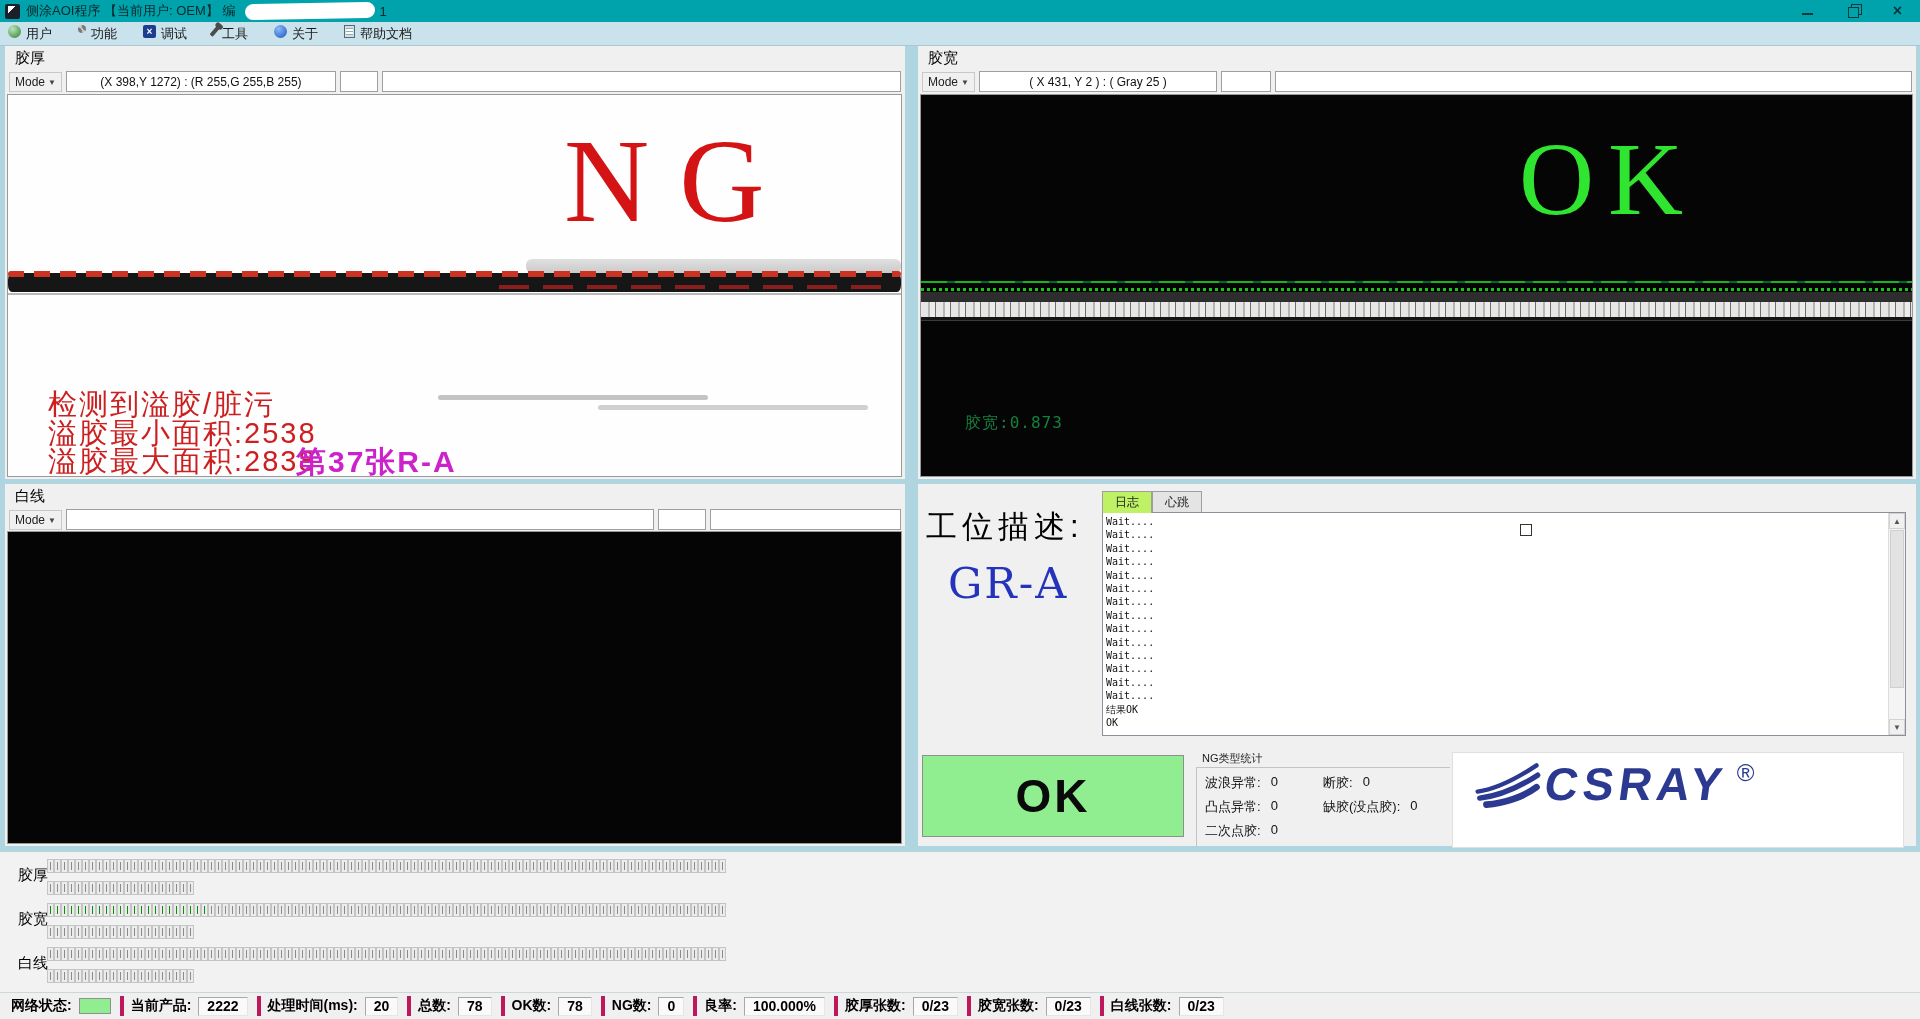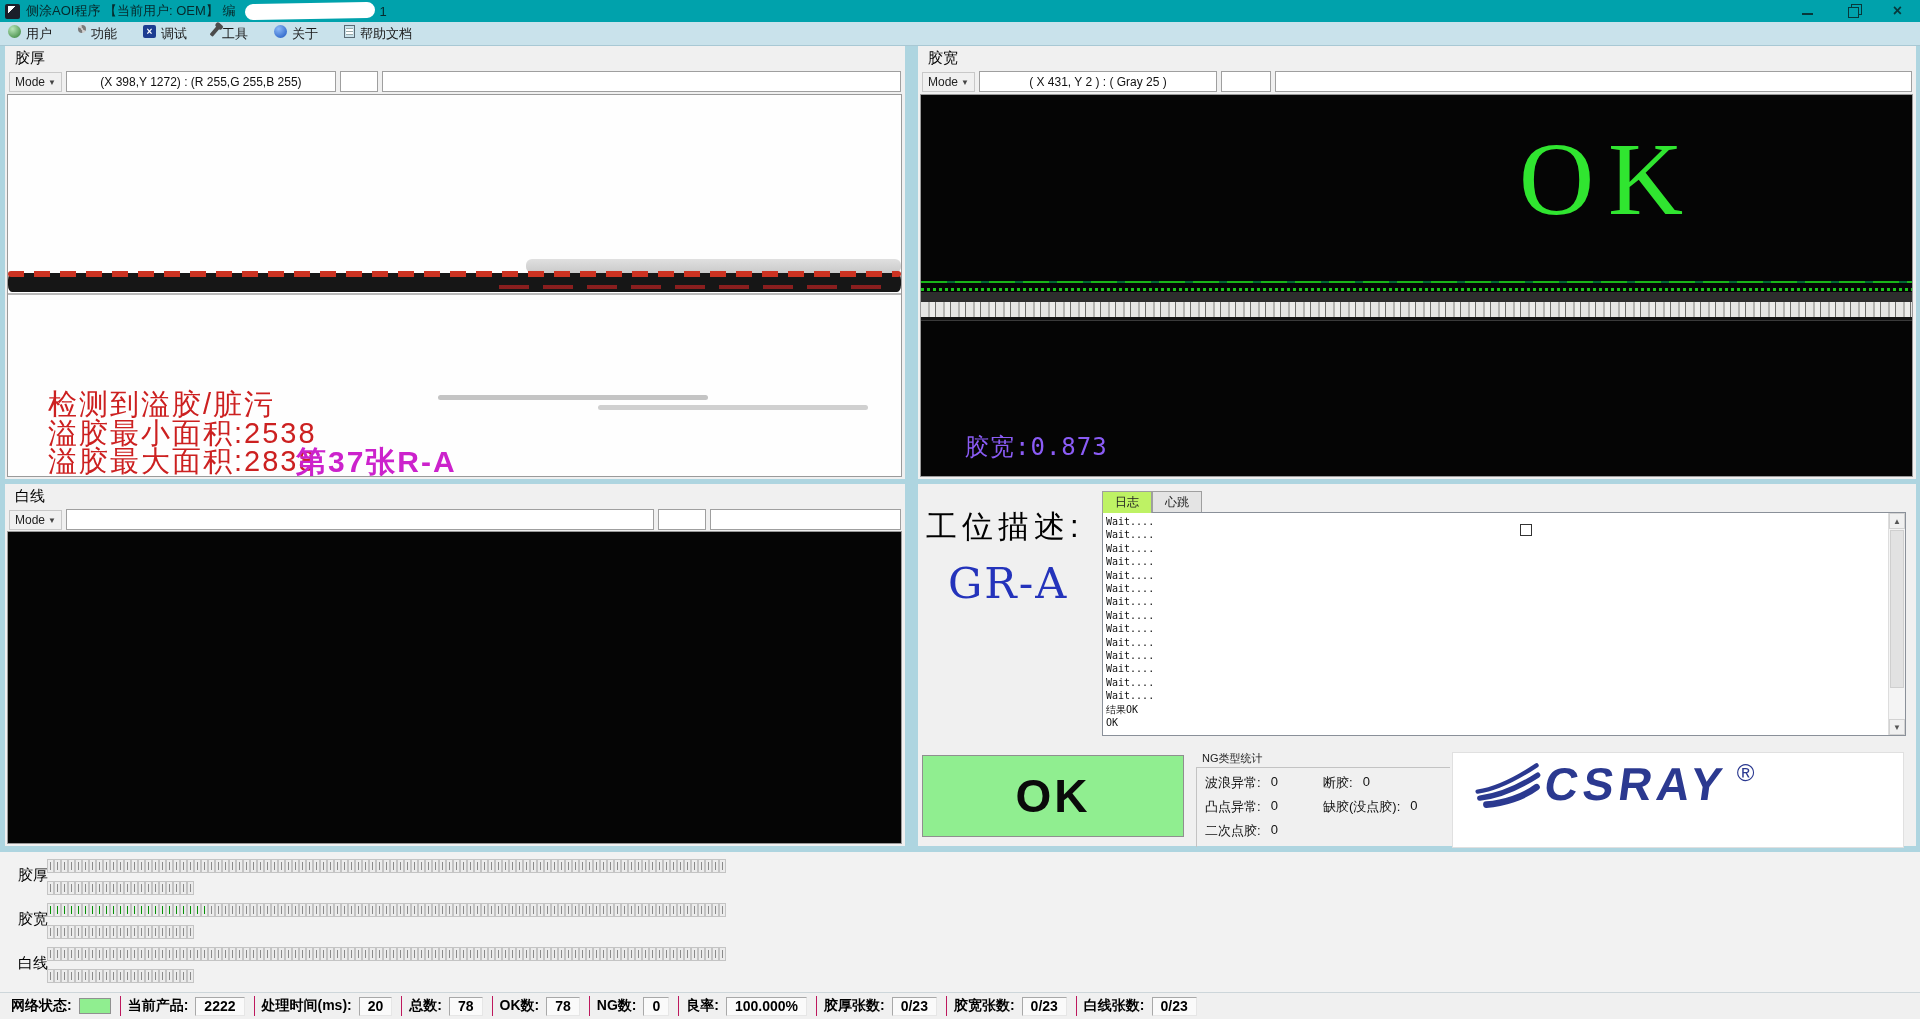--- a/index.html
+++ b/index.html
@@ -90,22 +90,22 @@
     font-size:104px; line-height:104px; color:#30e530; letter-spacing:14px; }
   .jk-line-g1 { position:absolute; left:0; right:0; top:186px; height:2px;
     background:repeating-linear-gradient(90deg,#19b419 0 26px, #063 26px 34px); }
   .jk-line-g2 { position:absolute; left:0; right:0; top:193px; height:3px;
     background:repeating-linear-gradient(90deg,#1cc41c 0 3px, transparent 3px 6px); }
   .jk-band-dark { position:absolute; left:0; right:0; top:197px; height:10px; background:#2d2d2d; }
   .jk-band-white { position:absolute; left:0; right:0; top:207px; height:15px;
     background:repeating-linear-gradient(90deg,#e6e6e4 0 7px, #b5b5b2 7px 9px, #ececea 9px 14px, #6f6f6c 14px 15px); }
   .jk-band-bottom { position:absolute; left:0; right:0; top:222px; height:4px; background:#141414;
     border-bottom:1px solid #3a3a3a; }
-  .jk-width-text { position:absolute; left:44px; top:336px; font-family:"DejaVu Sans Mono", monospace;
-    font-size:24px; color:#8b5cf6; letter-spacing:1px; }
+  .jk-width-text { position:absolute; left:44px; top:318px; font-family:"DejaVu Sans Mono", monospace;
+    font-size:16px; color:#15803d; letter-spacing:1px; }
 
   
   .station-label { position:absolute; left:8px; top:22px; font-size:31px; color:#000; letter-spacing:5px; }
   .station-value { position:absolute; left:30px; top:74px; font-family:"DejaVu Serif", serif;
     font-size:43px; color:#2433bb; letter-spacing:2px; }
   .tabs { position:absolute; left:184px; top:7px; display:flex; }
   .tab { height:21px; padding:0 12px; font-size:12px; display:flex; align-items:center;
     border:1px solid #9f9f9f; border-bottom:none; background:#e4e4e4; color:#222; }
   .tab.active { background:#bef264; position:relative; z-index:2; height:22px; }
   .log-box { position:absolute; left:184px; top:28px; width:804px; height:224px;
@@ -145,21 +145,21 @@
   .pg-label { position:absolute; left:18px; font-size:15px; color:#000; }
   .pg-row { position:absolute; left:48px; white-space:nowrap; line-height:0; height:17px; }
   .sq { display:inline-block; width:5px; height:12px; border:2px solid #ececec;
     outline:1px solid #c4c4c4; margin-right:2px; background:#8a8a8a; }
   .sq.on { background:#089108; }
 
   
   .statusbar { position:absolute; left:0; top:992px; width:1920px; height:27px; background:#f0f0f0;
     border-top:1px solid #cdd6da; display:flex; align-items:center; padding-left:4px; }
   .sb-item { display:flex; align-items:center; padding:0 9px 0 7px; height:20px; }
-  .sb-item + .sb-item { border-left:1px solid #be185d; }
+  .sb-item + .sb-item { border-left:4px solid #be185d; }
   .sb-label { font-size:14px; font-weight:bold; color:#000; white-space:nowrap; }
   .sb-value { margin-left:7px; padding:0 8px; height:19px; display:flex; align-items:center;
     background:#fafafa; border:1px solid #a8a8a8; border-right-color:#e6e6e6; border-bottom-color:#e6e6e6;
     font-size:14px; font-weight:bold; color:#000; white-space:nowrap; }
   .sb-swatch { margin-left:7px; width:32px; height:16px; background:#90ee90; border:1px solid #909090; }
 </style>
 </head>
 <body>
 
 <div id="screen">
@@ -214,20 +214,21 @@
     <div class="p-toolbar">
       <div class="mode-btn">
         <span>Mode</span>
         <span class="mode-caret">▼</span>
       </div>
       <div class="tb-box" style="width:270px;">(X 398,Y 1272) : (R 255,G 255,B 255)</div>
       <div class="tb-box" style="width:38px;"></div>
       <div class="tb-box" style="flex:1;"></div>
     </div>
     <div class="p-canvas canvas-white">
+      <div class="ng-text">NG</div>
       <div class="jh-smudge-top"></div>
       <div class="jh-strip"></div>
       <div class="jh-strip-red"></div>
       <div class="jh-strip-red2"></div>
       <div class="jh-underline"></div>
       <div class="msg msg-1">检测到溢胶/脏污</div>
       <div class="msg msg-2">溢胶最小面积:2538</div>
       <div class="msg msg-3">溢胶最大面积:2838</div>
       <div class="msg-tag">第37张R-A</div>
       <div class="msg-scribble"></div>

